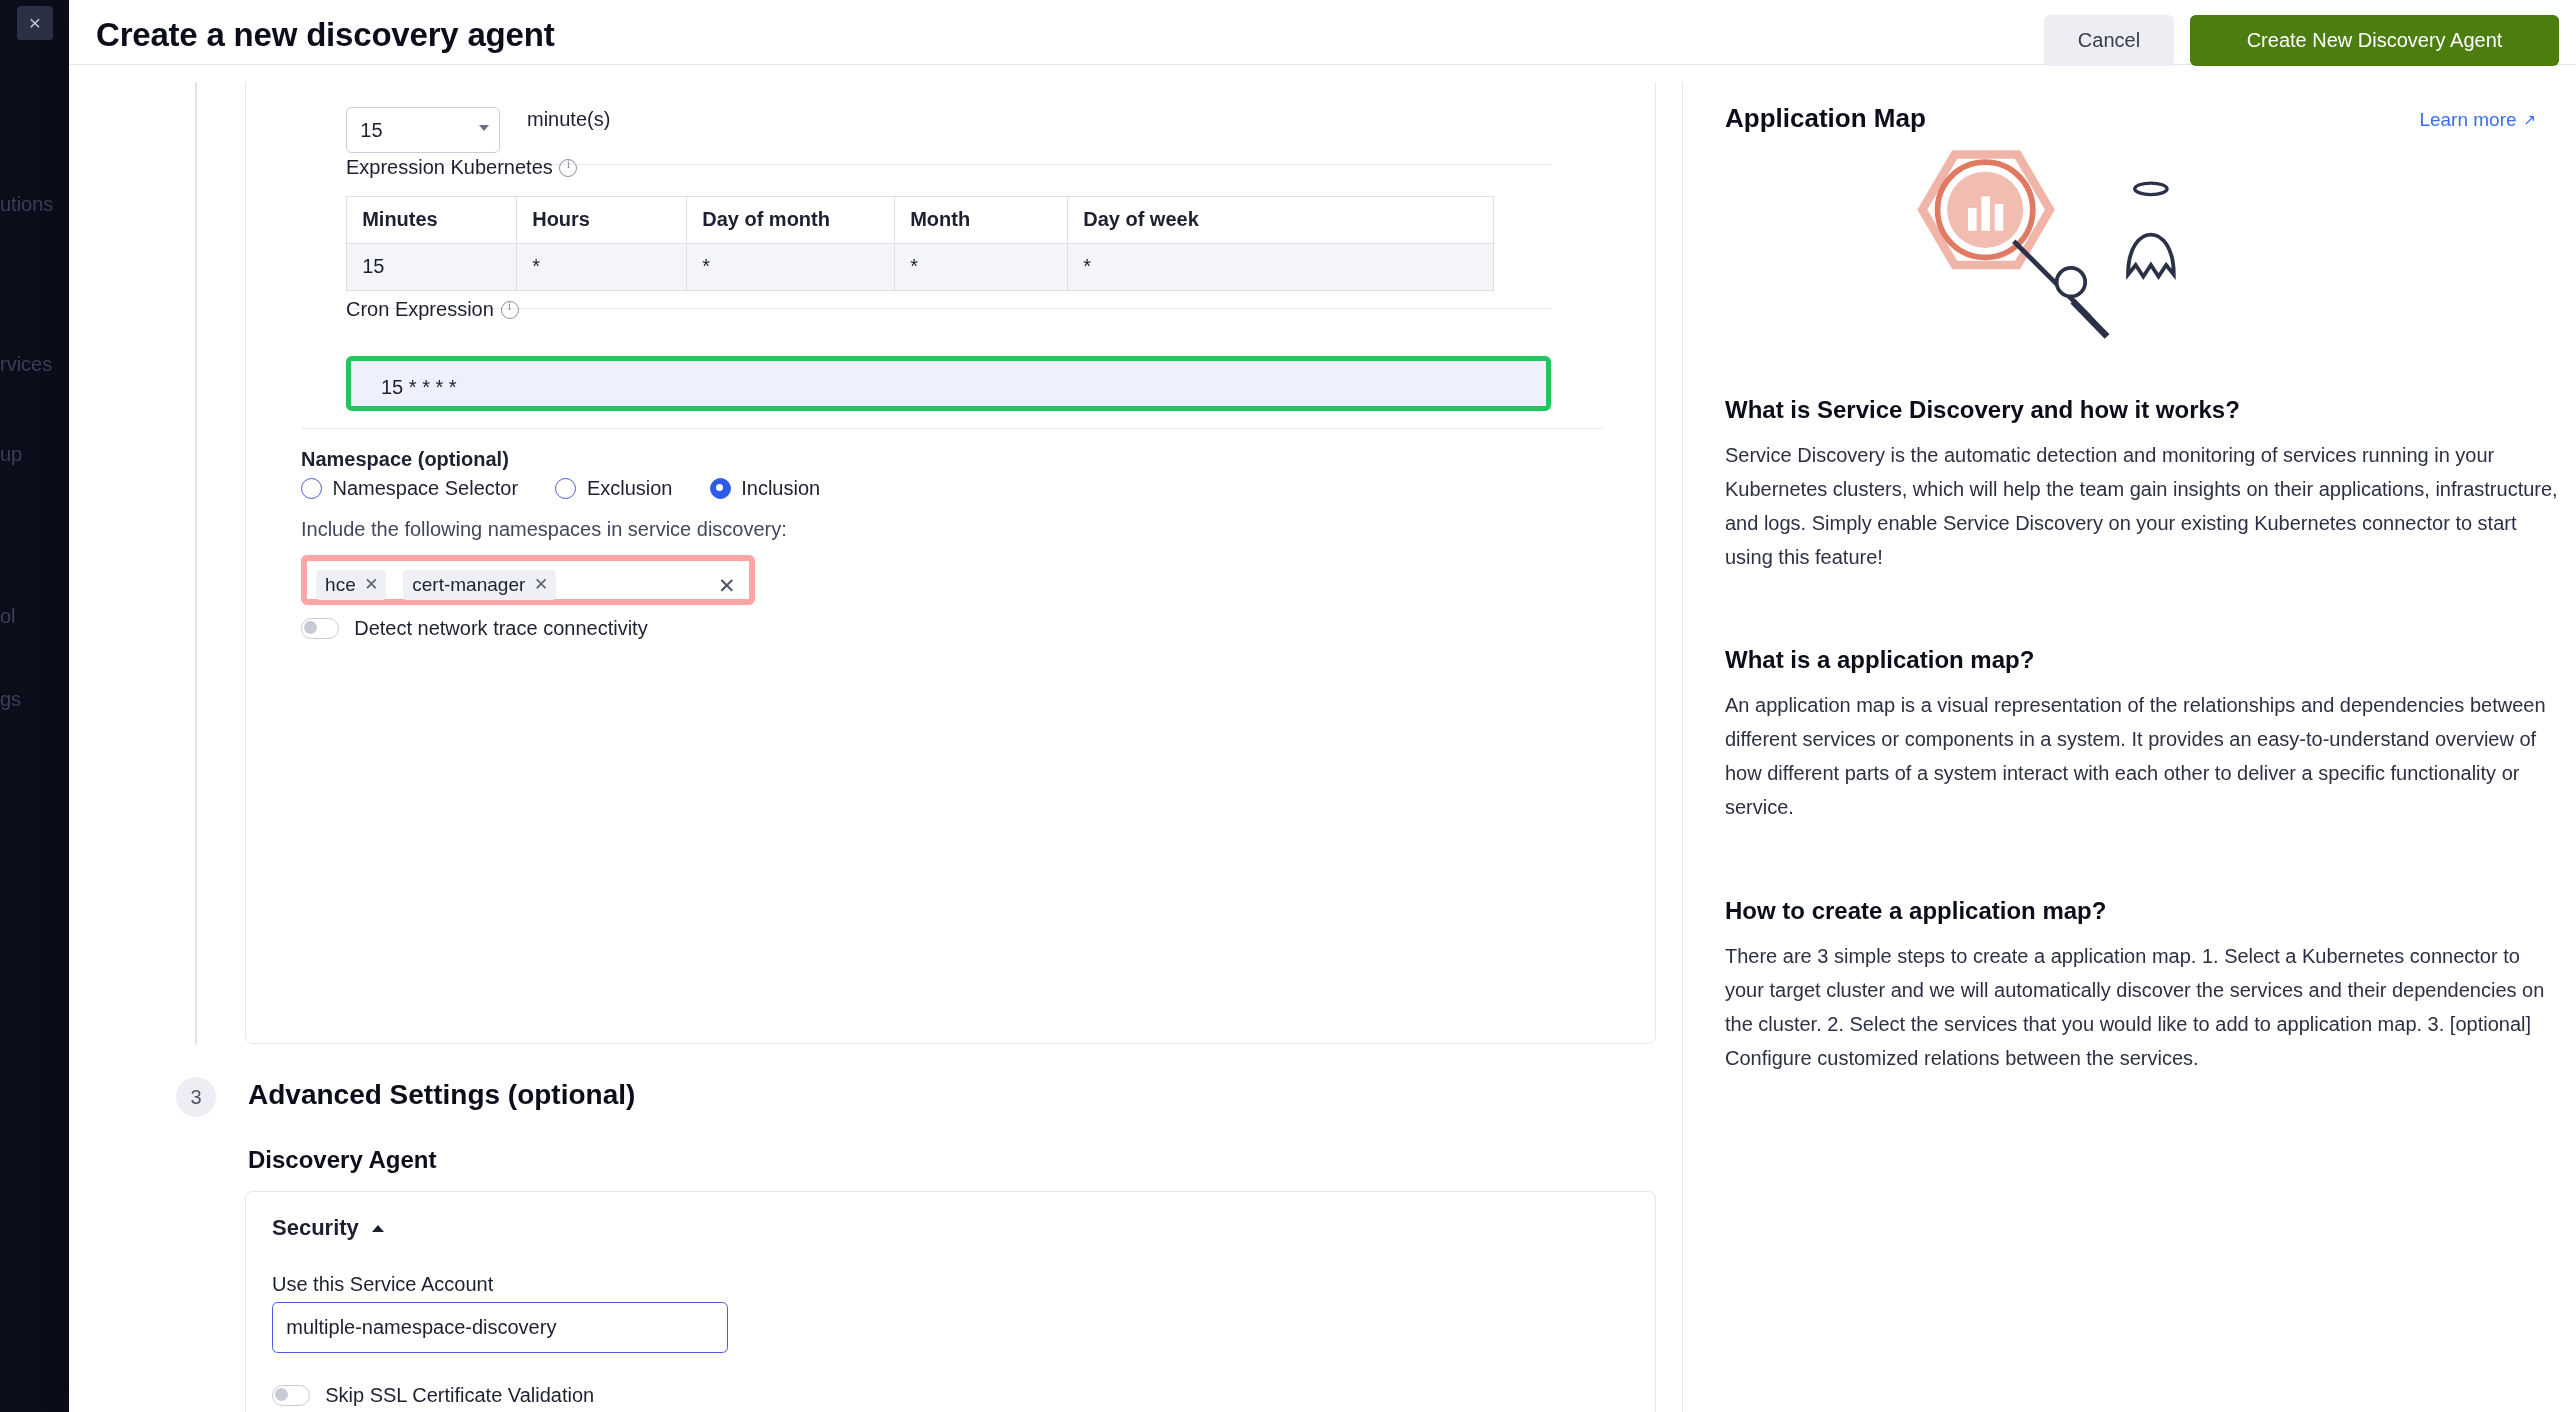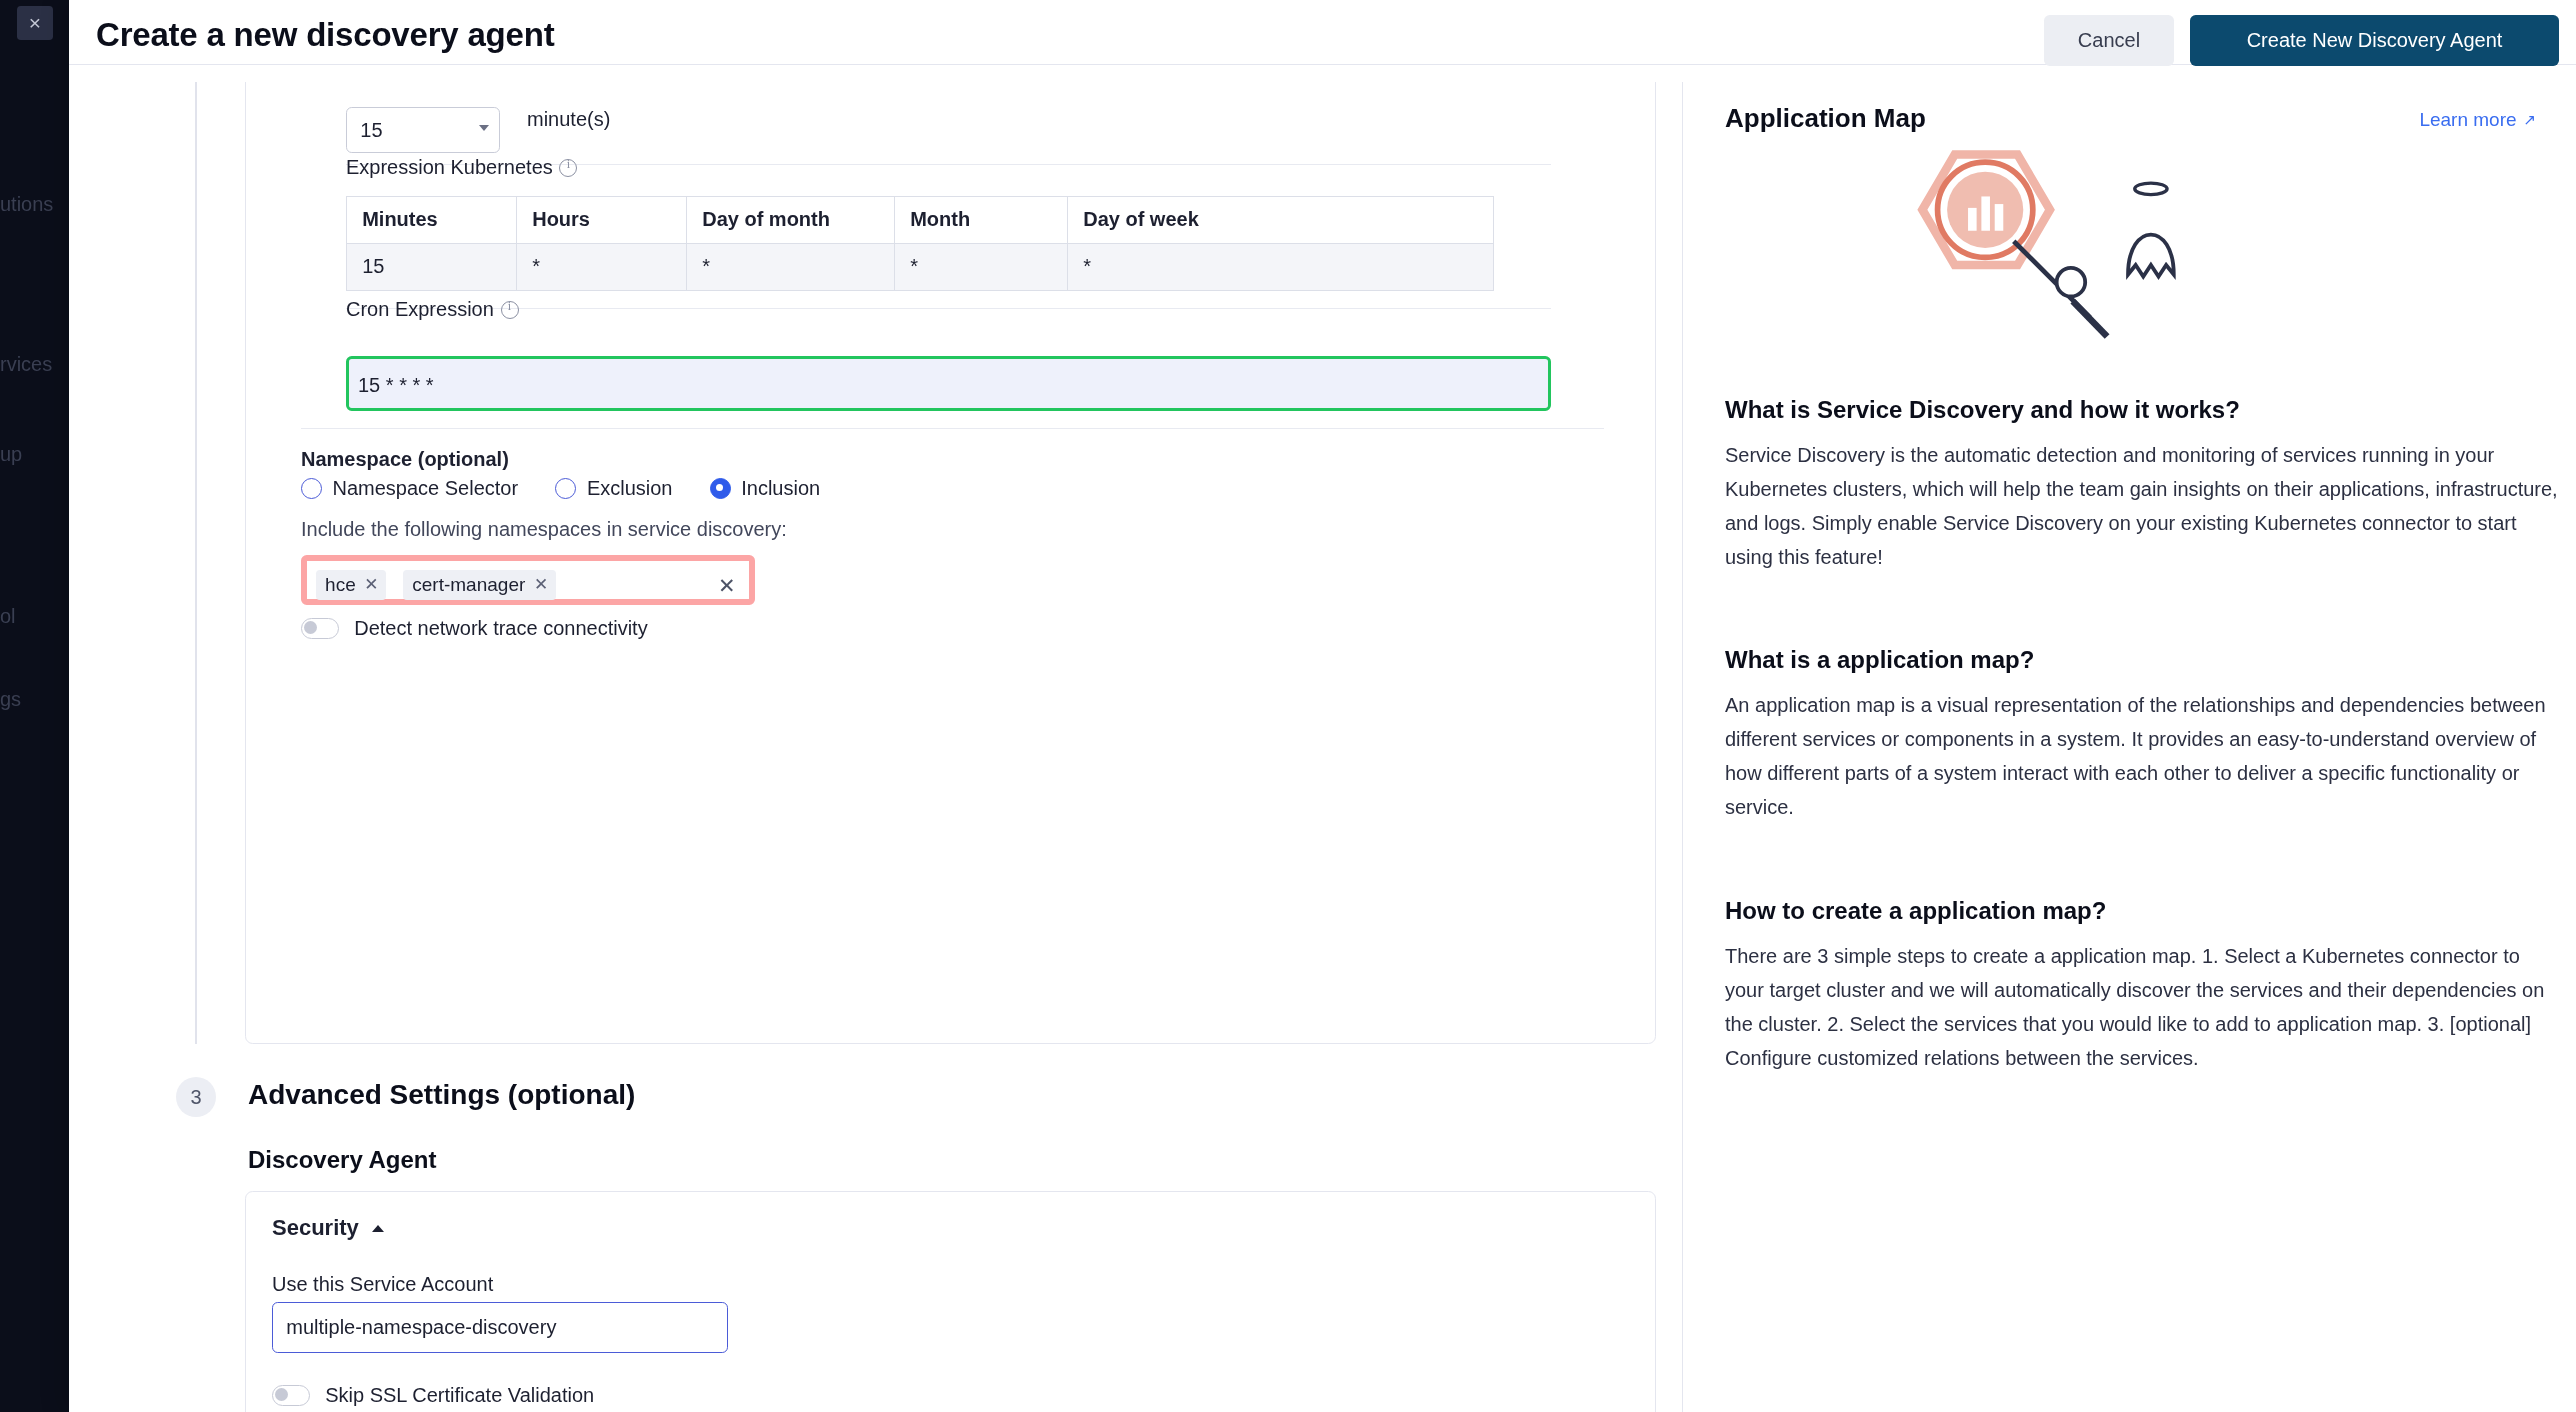--- a/index.html
+++ b/index.html
@@ -64,21 +64,21 @@
     background: #eceef3;
     border: none; border-radius: 5.7px;
     color: #383d4f; font-size: 20px;
     font-family: "Liberation Sans", sans-serif;
     cursor: pointer;
     margin-left: 11px;
   }
   #create-button {
     position: absolute; right: 17px; top: 15.2px;
     width: 369px; height: 51px;
-    background: #0c4a6e;
+    background: #4d7c0f;
     border: none; border-radius: 5.7px;
     color: #ffffff; font-size: 20px;
     font-family: "Liberation Sans", sans-serif;
     cursor: pointer;
   }
 
   
   #left-col {
     position: absolute; left: 0; top: 82px;
     width: 1613px; height: 1330px;
@@ -182,24 +182,24 @@
   .col-minutes { width: 170px; }
   .col-hours { width: 170px; }
   .col-dom { width: 208px; }
   .col-month { width: 173px; }
 
   
   #cron-box {
     position: absolute; left: 100px; top: 330px;
     width: 1205px; height: 55px;
     background: #eef1fb;
-    border: 3px solid #22c55e;
+    border: 5px solid #22c55e;
     border-radius: 5.7px;
     font-size: 20px; color: #1d2030;
-    padding: 0 9px;
+    padding: 0 30px;
     line-height: 53px;
   }
 
   
   #ns-title {
     position: absolute; left: 55px; top: 422px;
     font-size: 20px; font-weight: bold; color: #1d2030;
   }
   .radio-group { position: absolute; left: 55px; top: 451px; }
   .radio-item {

